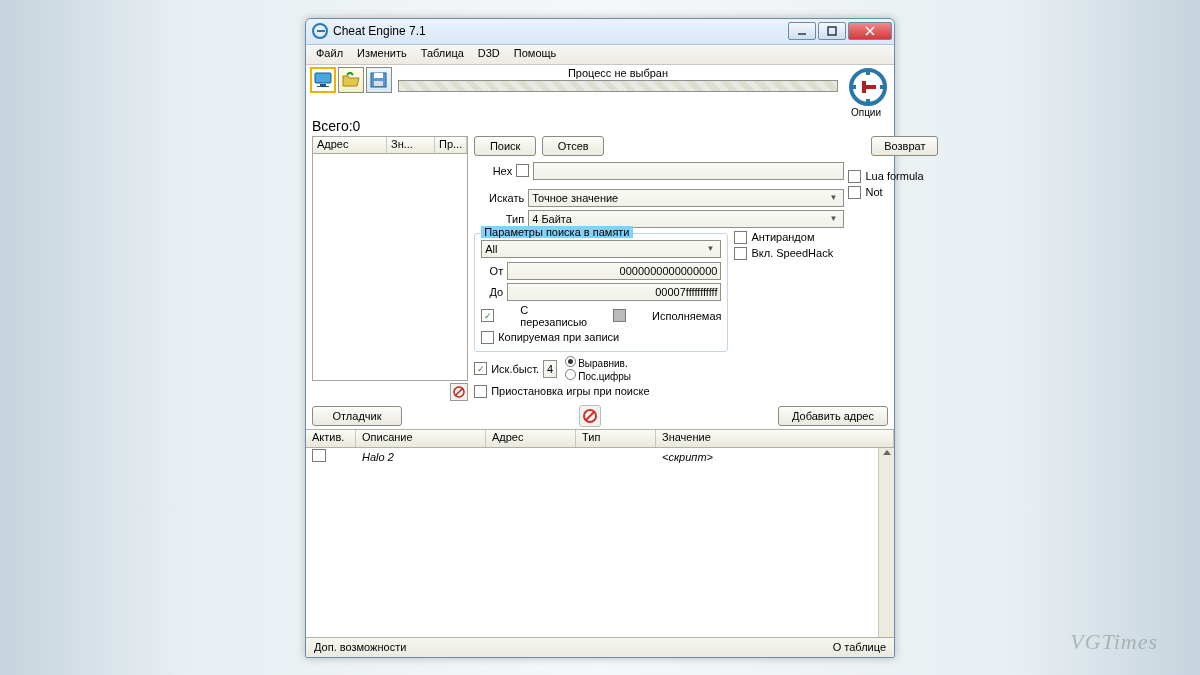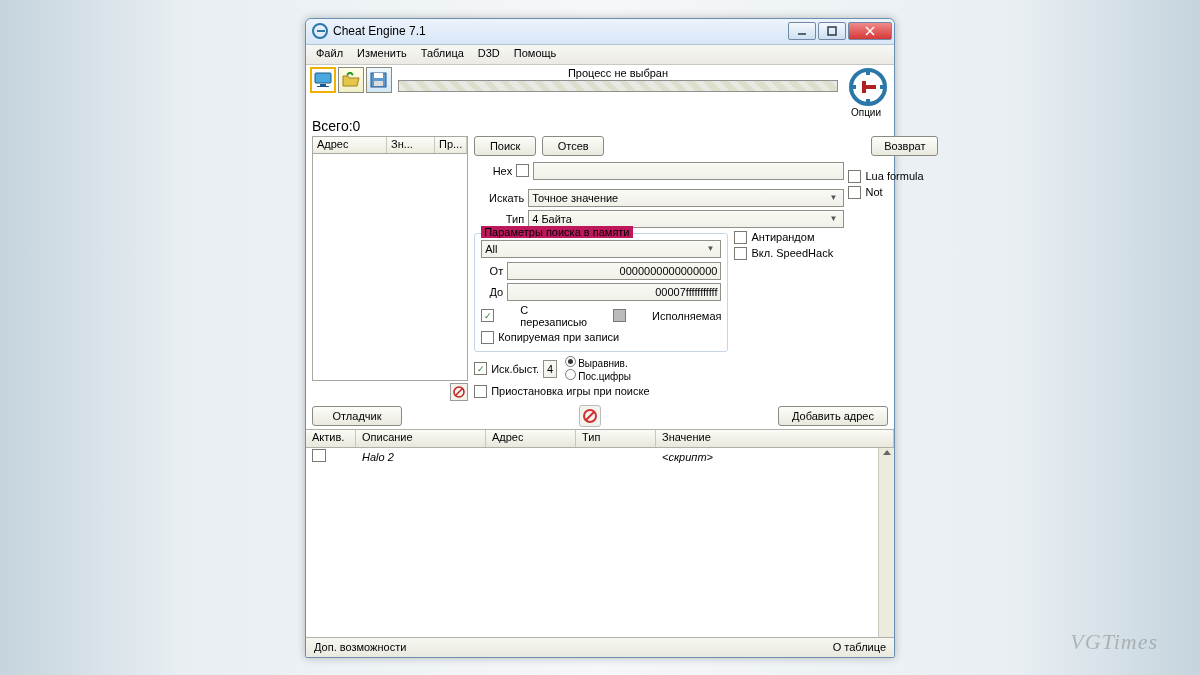--- a/index.html
+++ b/index.html
@@ -97,21 +97,21 @@
   font-size:11px; padding:0 3px;
   display:flex; align-items:center; justify-content:space-between;
 }
 .selectctl .dd { width:14px; text-align:center; color:#555; font-size:8px; }
 .checkbox { width:13px; height:13px; border:1px solid #7a7a72; background:#fff; display:inline-flex;align-items:center;justify-content:center;font-size:9px;color:#2a7a2a; }
 .checkbox.checked::after { content:"✓"; }
 .groupbox {
   border:1px solid #c4d5e6; border-radius:3px; padding: 6px 6px 4px; margin-top:2px;
   position:relative;
 }
-.groupbox .legend { position:absolute; top:-8px; left:6px; background:#be185d; padding:0 3px; font-size:11px; }
+.groupbox .legend { position:absolute; top:-8px; left:6px; background:#7dd3fc; padding:0 3px; font-size:11px; }
 .minitxt { width:56px; }
 .radiobtn { width:11px;height:11px;border-radius:50%;border:1px solid #7a7a72;display:inline-block;margin-right:2px;background:#fff;}
 .radiobtn.on::after { content:""; display:block;width:5px;height:5px;border-radius:50%;background:#333;margin:2px;}
 .belowrow { display:flex; align-items:center; gap:22px; padding:2px 6px; }
 .belowrow .btn { min-width: 90px; }
 .circleicon {
   width:22px;height:22px;border:1px solid #bbb;border-radius:3px;background:#f4f4ee;
   display:flex;align-items:center;justify-content:center;
 }
 .circleicon svg { width:16px;height:16px; }

